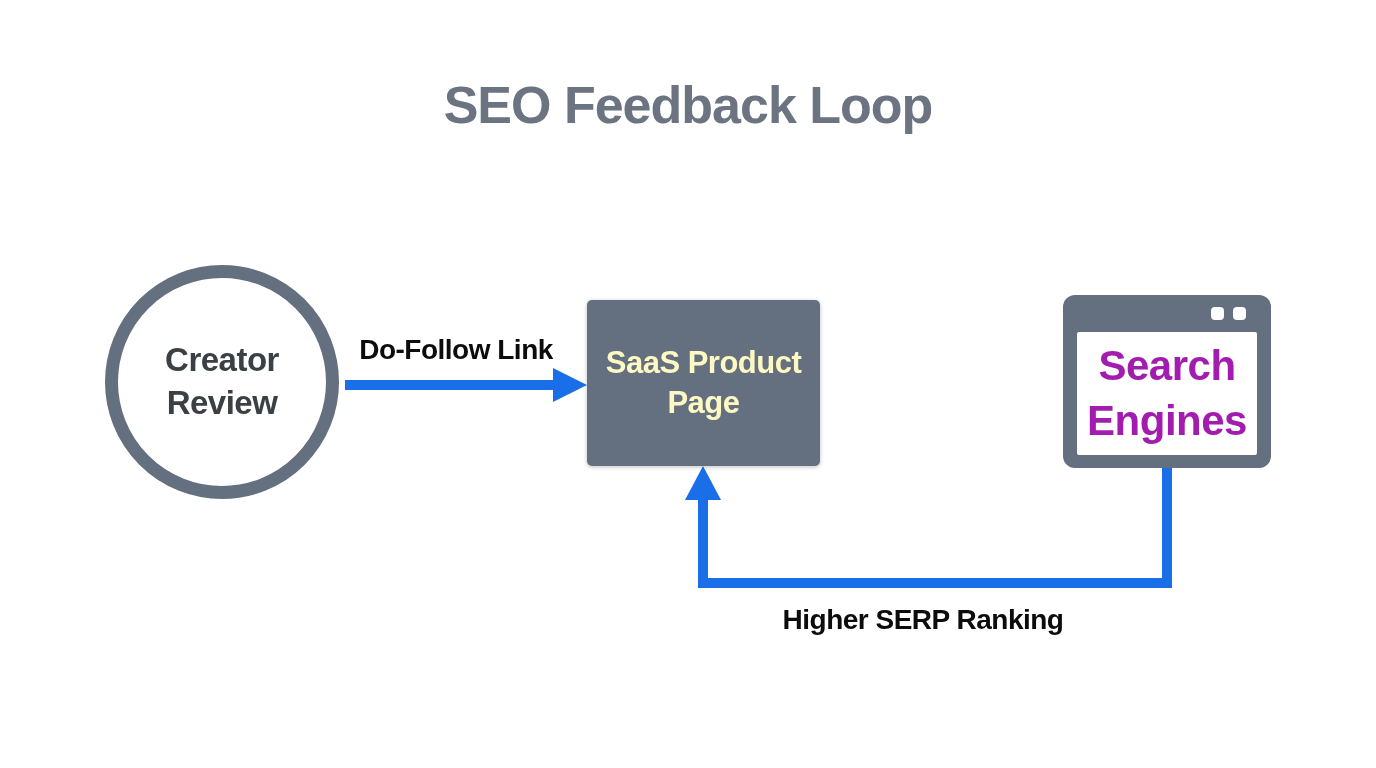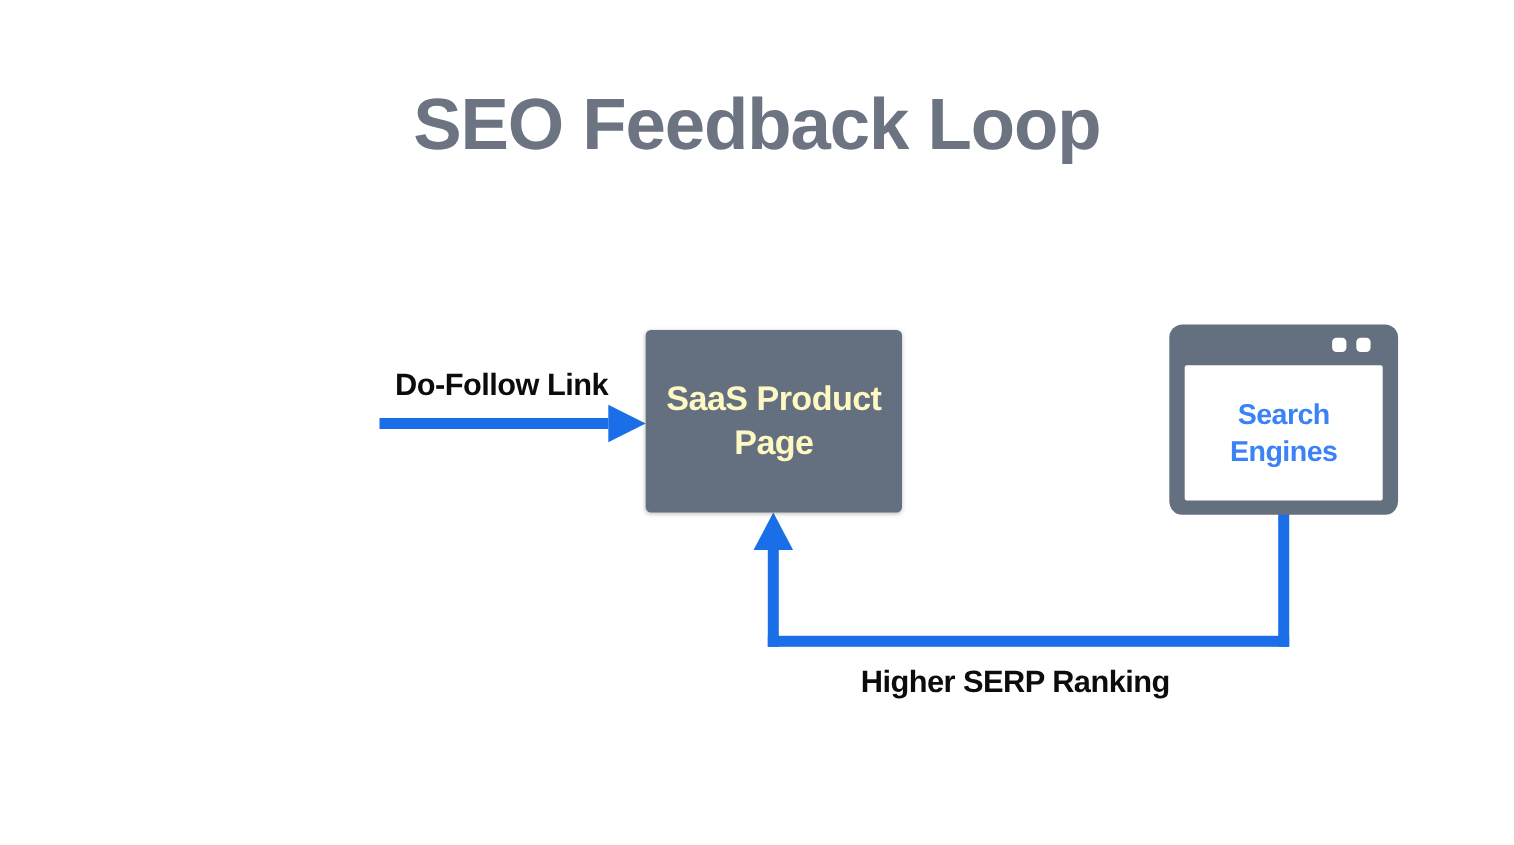--- a/index.html
+++ b/index.html
@@ -17,21 +17,21 @@
   }
 
   
   .title {
     position: absolute;
     left: 0;
     top: 78px;
     width: 1376px;
     margin: 0;
     text-align: center;
-    font-size: 66px;
+    font-size: 52px;
     font-weight: 700;
     letter-spacing: -1px;
     color: #6b7480;
     line-height: 1.05;
   }
 
   
   .node-circle {
     position: absolute;
     left: 105px;
@@ -109,24 +109,24 @@
     top: 37px;
     width: 180px;
     height: 123px;
     background: #ffffff;
     border-radius: 2px;
     display: flex;
     align-items: center;
     justify-content: center;
   }
   .browser-viewport .node-label {
-    font-size: 26px;
-    font-weight: 700;
-    letter-spacing: -0.5px;
-    color: #3b82f6;
+    font-size: 42px;
+    font-weight: 700;
+    letter-spacing: -0.5px;
+    color: #a21caf;
     text-align: center;
     line-height: 1.3;
     white-space: pre-line;
   }
 
   
   .seg {
     position: absolute;
     background: #1a6ee8;
     z-index: 1;
@@ -189,20 +189,24 @@
     white-space: pre-line;
   }
 </style>
 </head>
 <body>
 
 <div class="canvas">
 
   <h1 class="title">SEO Feedback Loop</h1>
 
+  <div class="node-circle">
+    <span class="node-label">Creator
+Review</span>
+  </div>
 
   <div class="edge-label label-dofollow">Do-Follow Link</div>
   <div class="seg seg-dofollow"></div>
   <div class="arrowhead-right"></div>
 
   <div class="node-box">
     <span class="node-label">SaaS Product
 Page</span>
   </div>
 

